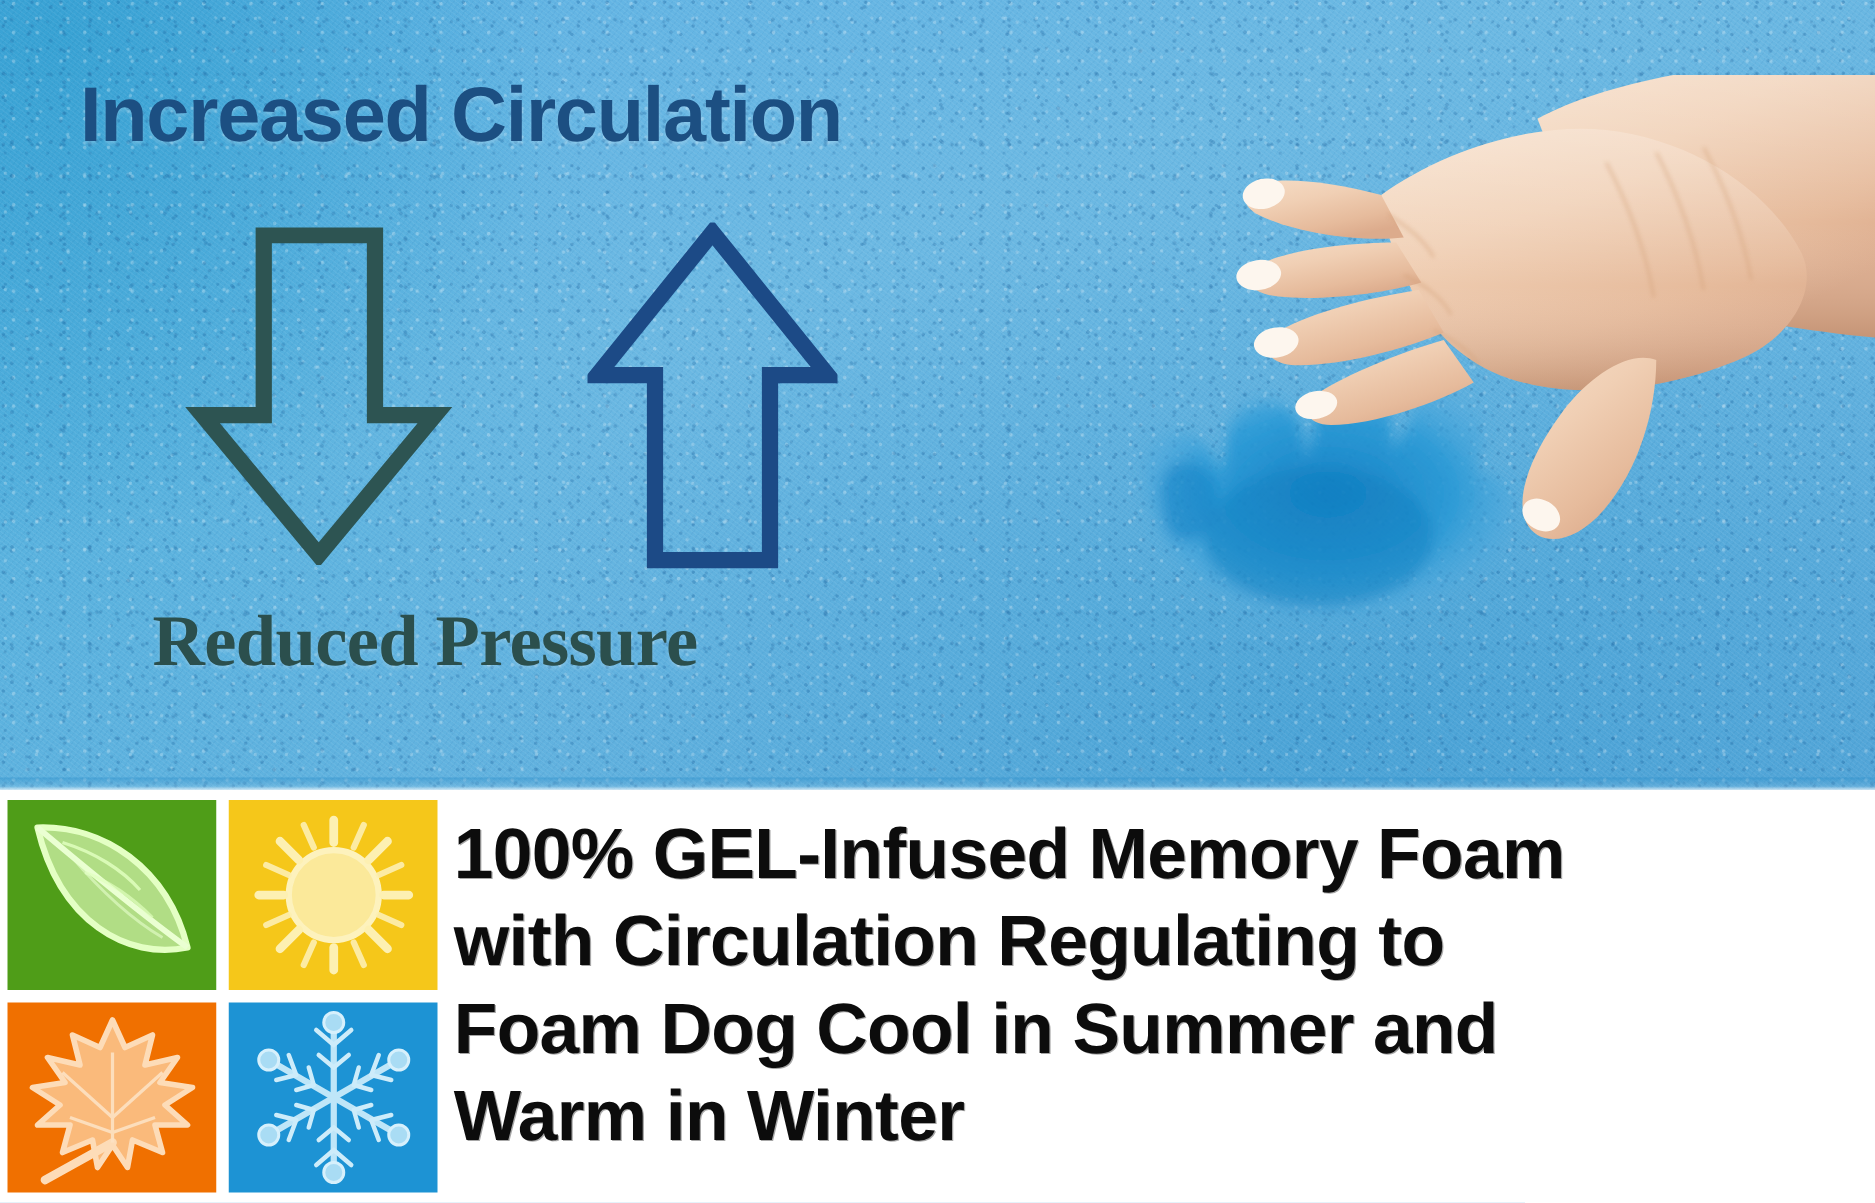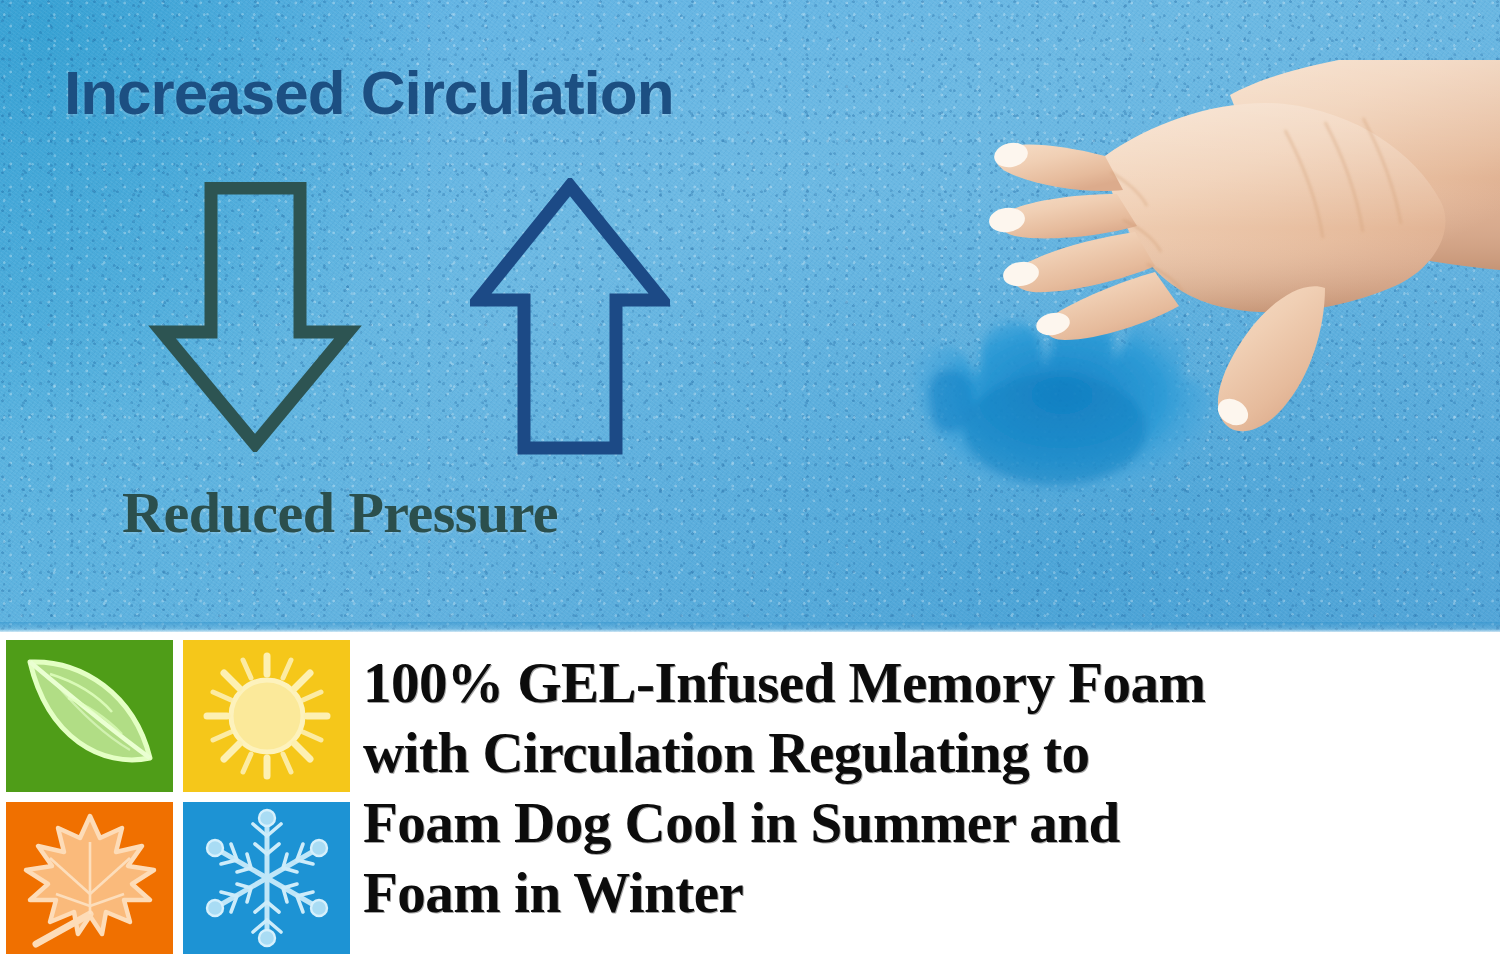--- a/index.html
+++ b/index.html
@@ -100,21 +100,21 @@
     position:relative;overflow:hidden;
     display:flex;align-items:center;justify-content:center;
   }
   .tile-leaf{background:#4f9d18;}
   .tile-sun{background:#f5c71a;}
   .tile-maple{background:#f07000;}
   .tile-snow{background:#1d93d4;}
 
   .headline{
     position:absolute;left:363px;top:648px;width:1130px;
-    font-family:Liberation Serif, serif;
+    font-family:Liberation Sans, sans-serif;
     font-weight:700;
     font-size:57px;
     line-height:70px;
     letter-spacing:-0.5px;
     color:#0c0c0c;
     text-shadow:1px 1px 0 rgba(0,0,0,.35);
   }
 </style>
 </head>
 <body>
@@ -341,16 +341,16 @@
           </g>
         </svg>
       </div>
     </div>
   </div>
 
   <div class="headline">
     <div>100% GEL-Infused Memory Foam</div>
     <div>with Circulation Regulating to</div>
     <div>Foam Dog Cool in Summer and</div>
-    <div>Foam in Winter</div>
+    <div>Warm in Winter</div>
   </div>
 
 </div>
 
 </body></html>

